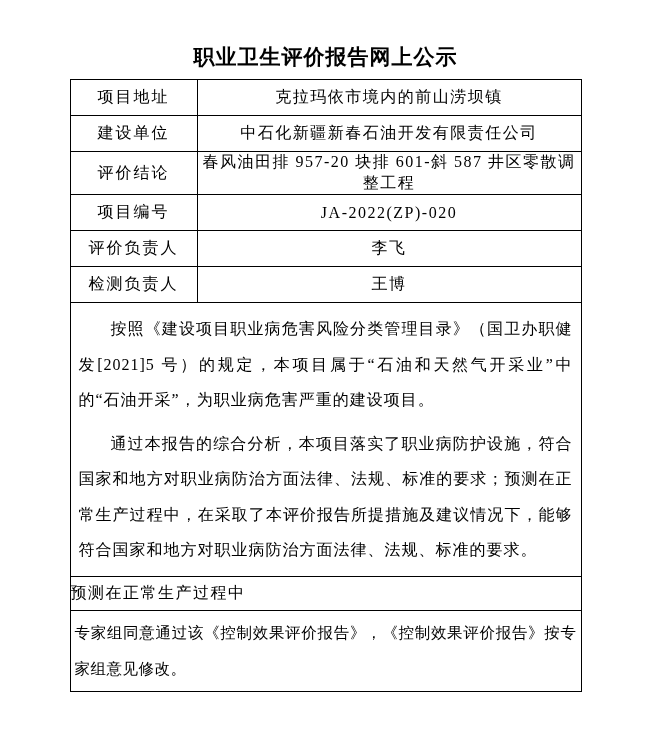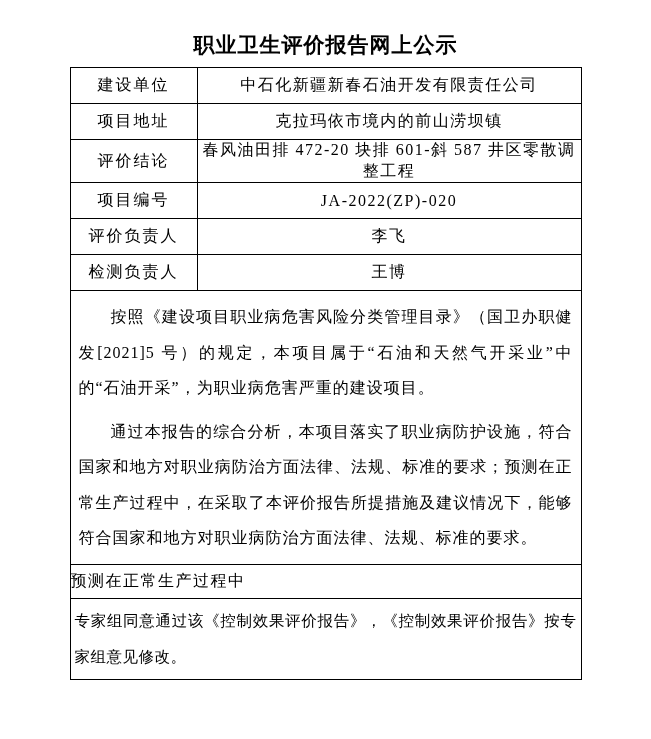--- a/index.html
+++ b/index.html
@@ -8,21 +8,21 @@
     background: #ffffff;
   }
   body {
     width: 651px;
     height: 739px;
     font-family: "Liberation Serif", "DejaVu Serif", serif;
     color: #000000;
     overflow: hidden;
   }
   .page-title {
-    margin: 32px auto 9px;
+    margin: 44px auto 9px;
     text-align: center;
     font-size: 21px;
     font-weight: bold;
     letter-spacing: 1px;
     line-height: 26px;
   }
   table.report {
     border-collapse: collapse;
     table-layout: fixed;
     width: 511px;
@@ -89,30 +89,30 @@
 
 <div class="page-title">职业卫生评价报告网上公示</div>
 
 <table class="report">
   <colgroup>
     <col class="c-label">
     <col class="c-value">
   </colgroup>
   <tbody>
     <tr>
+      <td class="label-cell">项目地址</td>
+      <td class="value-cell">克拉玛依市境内的前山涝坝镇</td>
+    </tr>
+    <tr>
       <td class="label-cell">建设单位</td>
       <td class="value-cell">中石化新疆新春石油开发有限责任公司</td>
     </tr>
     <tr>
-      <td class="label-cell">项目地址</td>
-      <td class="value-cell">克拉玛依市境内的前山涝坝镇</td>
-    </tr>
-    <tr>
       <td class="label-cell">评价结论</td>
-      <td class="value-cell">春风油田排 472-20 块排 601-斜 587 井区零散调整工程</td>
+      <td class="value-cell">春风油田排 957-20 块排 601-斜 587 井区零散调整工程</td>
     </tr>
     <tr>
       <td class="label-cell">项目编号</td>
       <td class="value-cell">JA-2022(ZP)-020</td>
     </tr>
     <tr>
       <td class="label-cell">评价负责人</td>
       <td class="value-cell">李飞</td>
     </tr>
     <tr>

